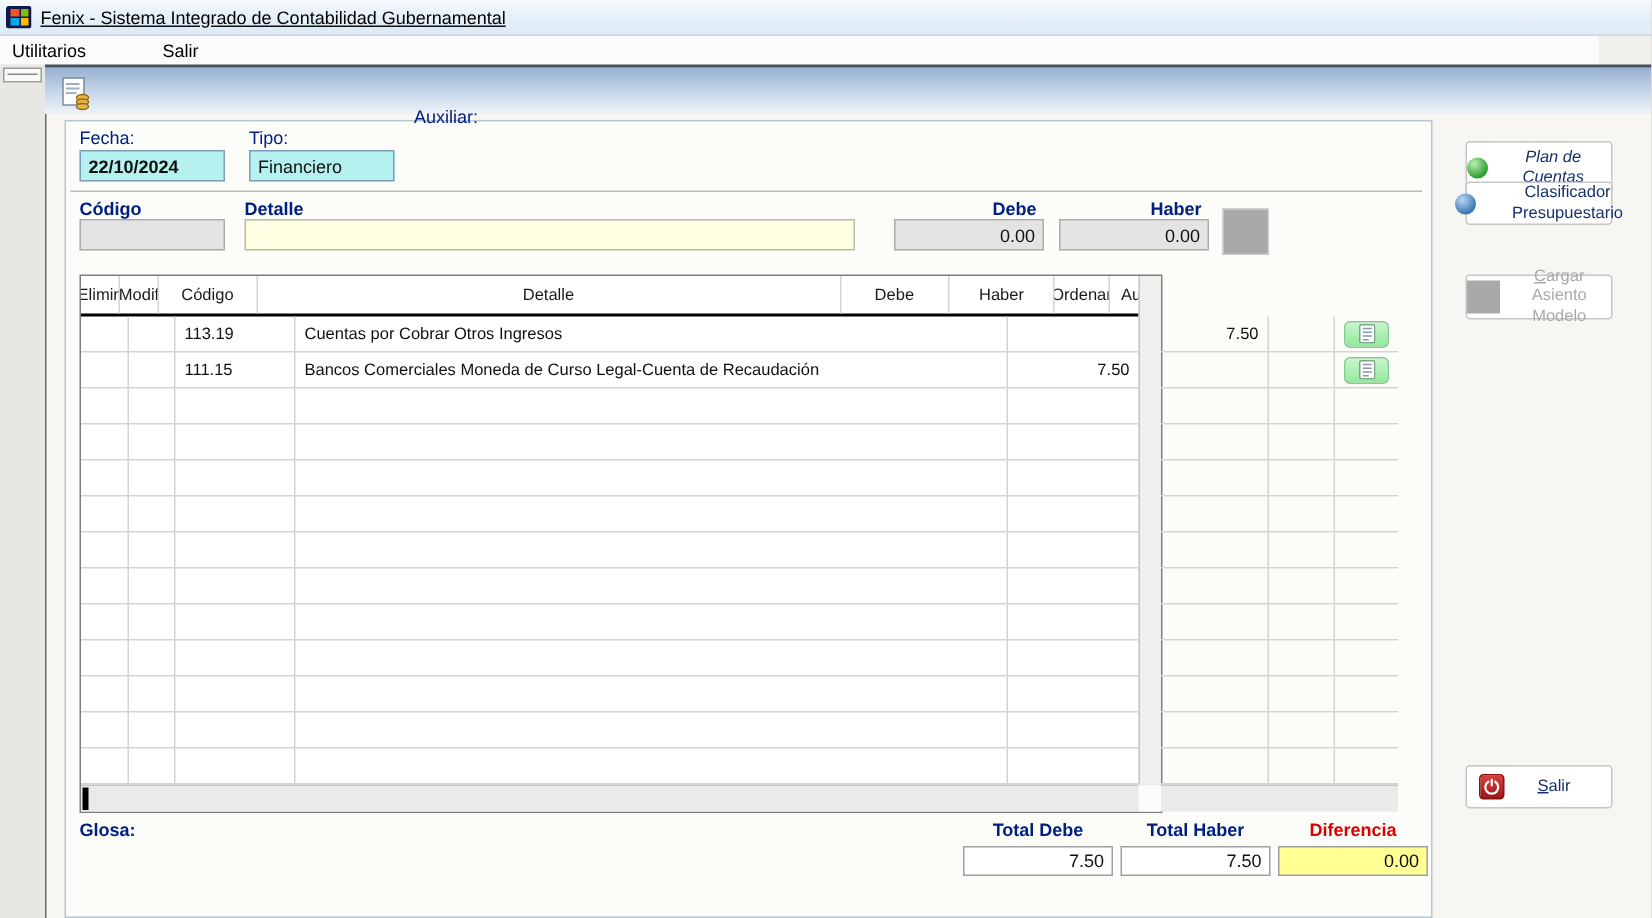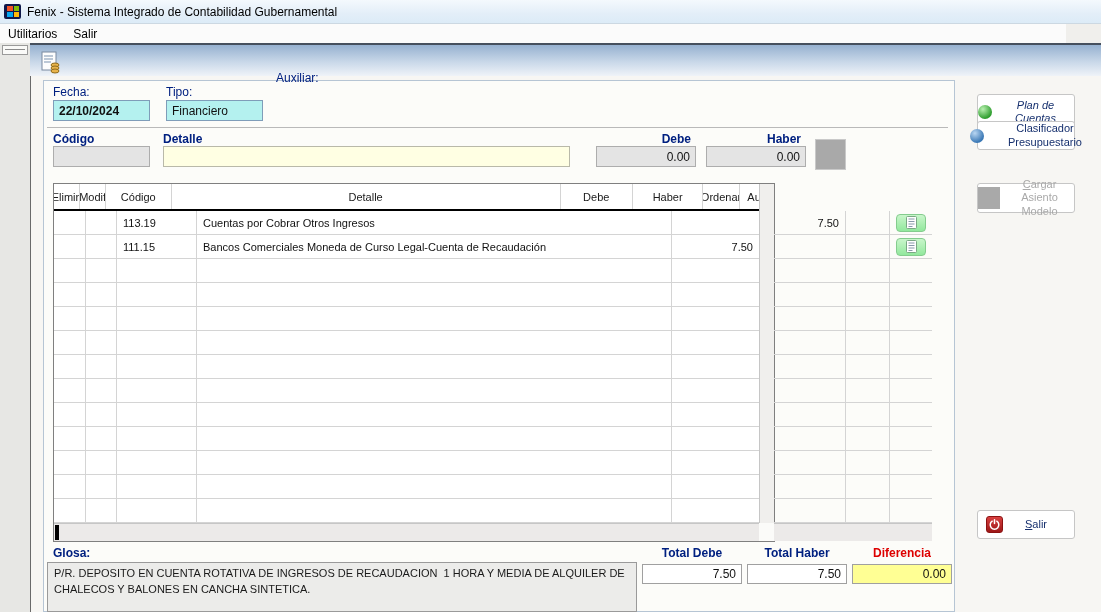--- a/index.html
+++ b/index.html
@@ -9,27 +9,27 @@
     position:relative; width:1101px; height:612px; overflow:hidden;
     background:#f0efec; font-size:12px; color:#111;
   }
   .abs { position:absolute; }
 
   
   .titlebar {
     left:0; top:0; width:1101px; height:24px;
     background:linear-gradient(#f4f9fd,#e3eef8 60%,#dcebf7);
     border-bottom:1px solid #ccd8e2;
-    display:flex; align-items:center; padding-left:4px;
+    display:flex; align-items:center; padding-left:4px;text-decoration:underline;
   }
   .win-icon { width:17px; height:15px; display:inline-block; }
   .title-text { margin-left:6px; font-size:12px; color:#000; }
   .menubar {
     left:0; top:24px; width:1066px; height:19px; background:#fbfbfb;
-    display:flex; align-items:center;
+    display:flex; align-items:center;gap:35px;
   }
   .menu-item { padding:2px 8px; font-size:12px; color:#000; cursor:default; }
 
   
   .toolbar {
     left:30px; top:43px; width:1071px; height:33px;
     border-top:2px solid #46505e;
     background:linear-gradient(var(--toolbar_top,#96b1d0), #c9d8e9 55%, #eff3f8);
   }
   .left-strip { left:0; top:43px; width:30px; height:569px; background:#e7e7e4; }
@@ -381,21 +381,20 @@
     <span class="power-badge">
       <svg width="11" height="11" viewBox="0 0 11 11">
         <path d="M3.2 2.2 A4.3 4.3 0 1 0 7.8 2.2" fill="none" stroke="#fff" stroke-width="1.5" stroke-linecap="round"></path>
         <line x1="5.5" y1="0.8" x2="5.5" y2="4.6" stroke="#fff" stroke-width="1.5" stroke-linecap="round"></line>
       </svg>
     </span>
     <span class="u-first">Salir</span>
   </div>
 
   <div class="abs lbl-b" style="left:53px; top:546px;">Glosa:</div>
-  <div class="abs glosa-box">P/R. DEPOSITO EN CUENTA ROTATIVA DE INGRESOS DE RECAUDACION  1 HORA Y MEDIA DE ALQUILER DE CHALECOS Y BALONES EN CANCHA SINTETICA.</div>
 
   <div class="abs lbl-b tl" style="left:642px;">Total Debe</div>
   <div class="abs lbl-b tl" style="left:747px;">Total Haber</div>
   <div class="abs lbl-r tl" style="left:852px;">Diferencia</div>
 
   <div class="abs total-field" style="left:642px;">7.50</div>
   <div class="abs total-field" style="left:747px;">7.50</div>
   <div class="abs total-field f-yellow" style="left:852px;">0.00</div>
 
 </div>

